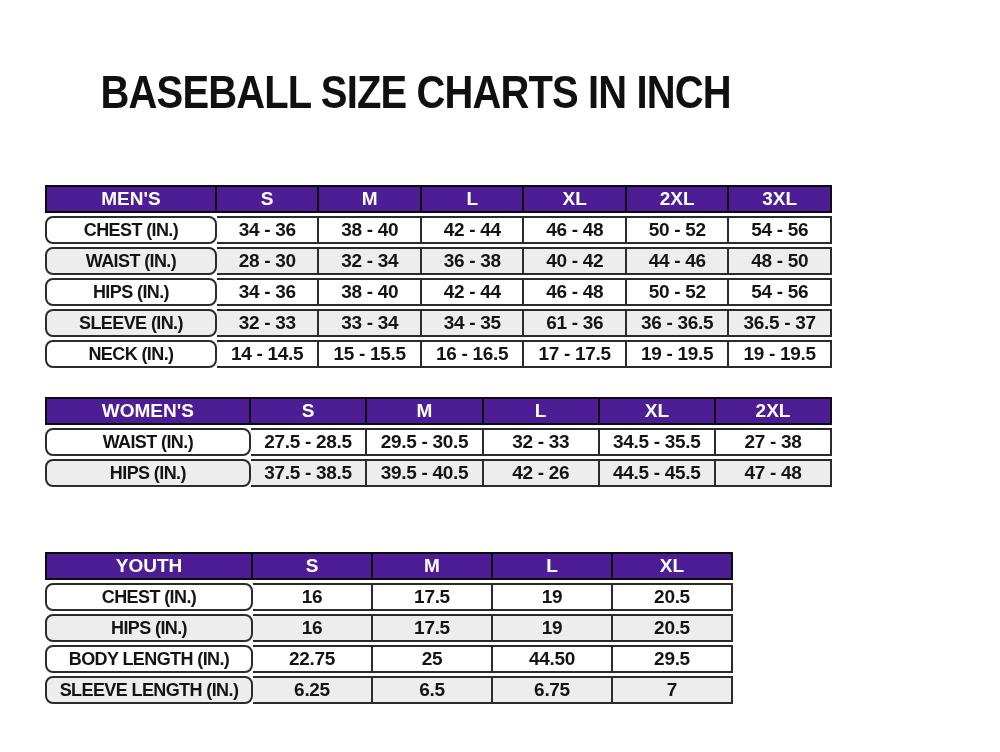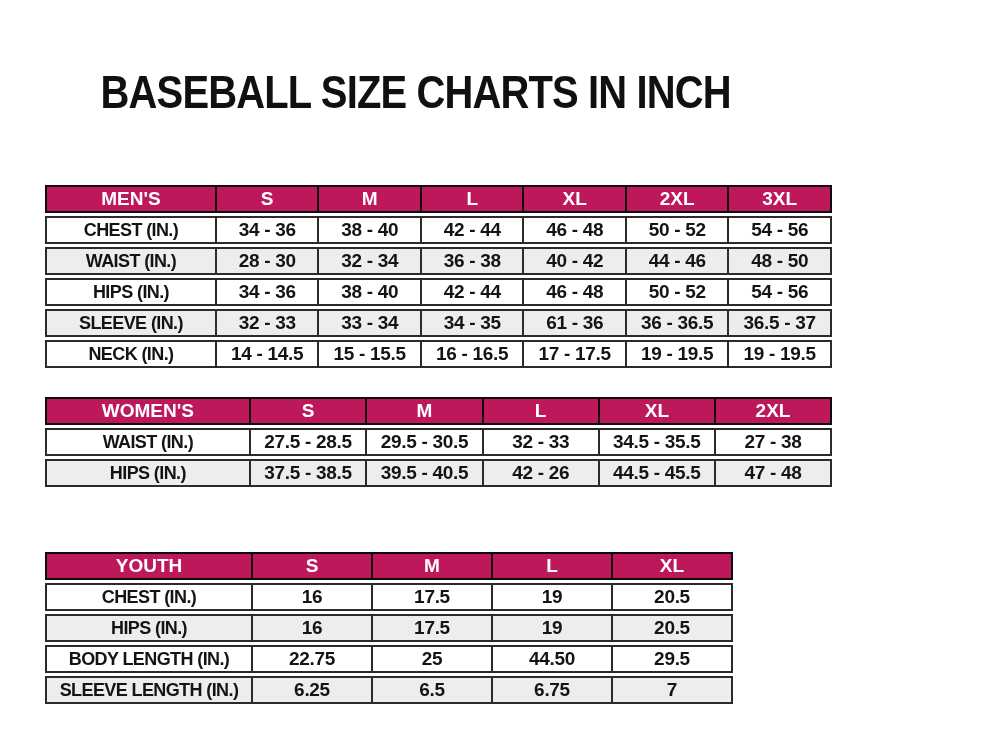--- a/index.html
+++ b/index.html
@@ -55,29 +55,30 @@
     overflow: hidden;
     background: #ffffff;
     color: #141414;
     font-size: 19px;
     letter-spacing: -0.3px;
   }
   .size-table th:first-child, .size-table td:first-child {
     border-left-width: 2px;
   }
   .size-table thead th {
-    background: #be185d;
+    background: #4c1d95;
     border-color: #0d0d0d;
     color: #ffffff;
     font-size: 19px;
     letter-spacing: 0;
   }
   .size-table td.label {
     font-size: 18px;
     letter-spacing: -0.6px;
+    border-radius: 8px;
   }
   .size-table tbody tr:nth-child(even) td {
     background: #ededed;
   }
 </style>
 </head>
 <body>
 
 <div class="page">
   <div class="title">

